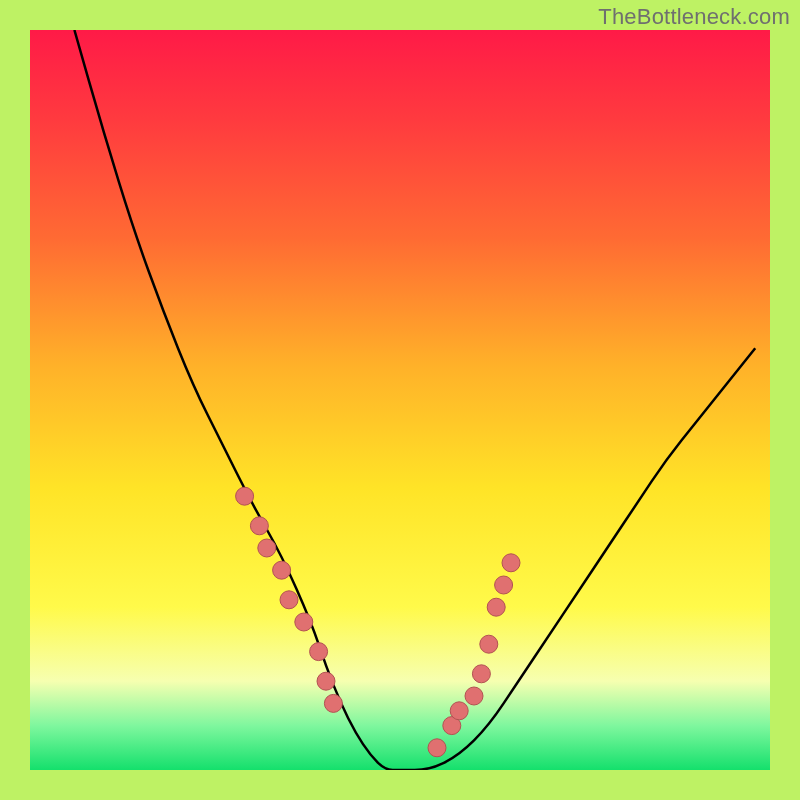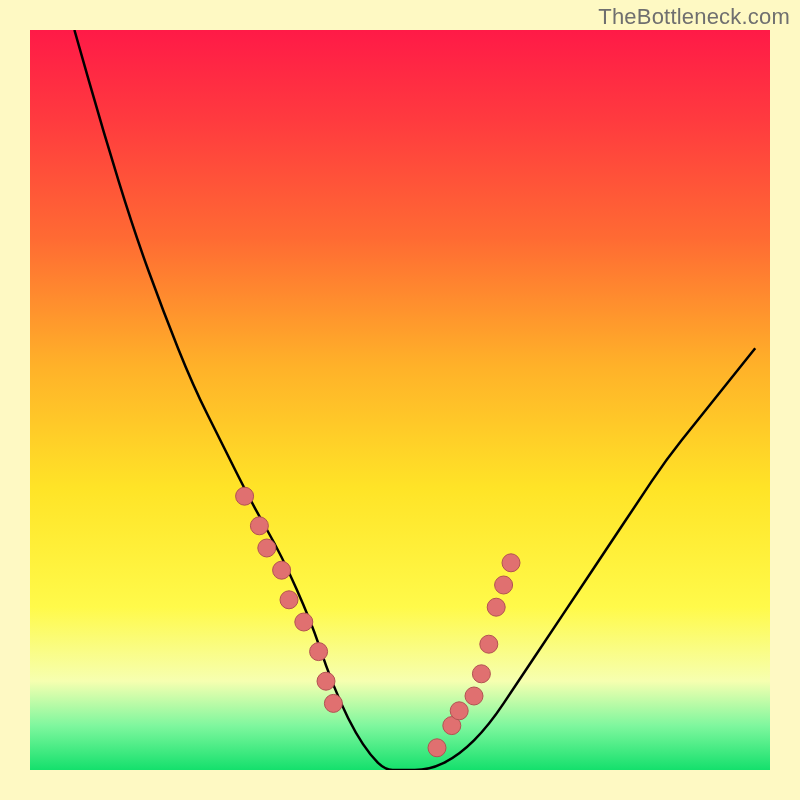--- a/index.html
+++ b/index.html
@@ -8,21 +8,21 @@
     width: 800px;
     height: 800px;
     background: #000;
     font-family: Arial, Helvetica, sans-serif;
     overflow: hidden;
   }
   .stage {
     position: relative;
     width: 800px;
     height: 800px;
-    background: #fef9c3;
+    background: #bef264;
   }
   .plot {
     position: absolute;
     left: 30px;
     top: 30px;
     width: 740px;
     height: 740px;
     background: linear-gradient(to bottom,
       #ff1a47 0%,
       #ff3a3f 12%,

